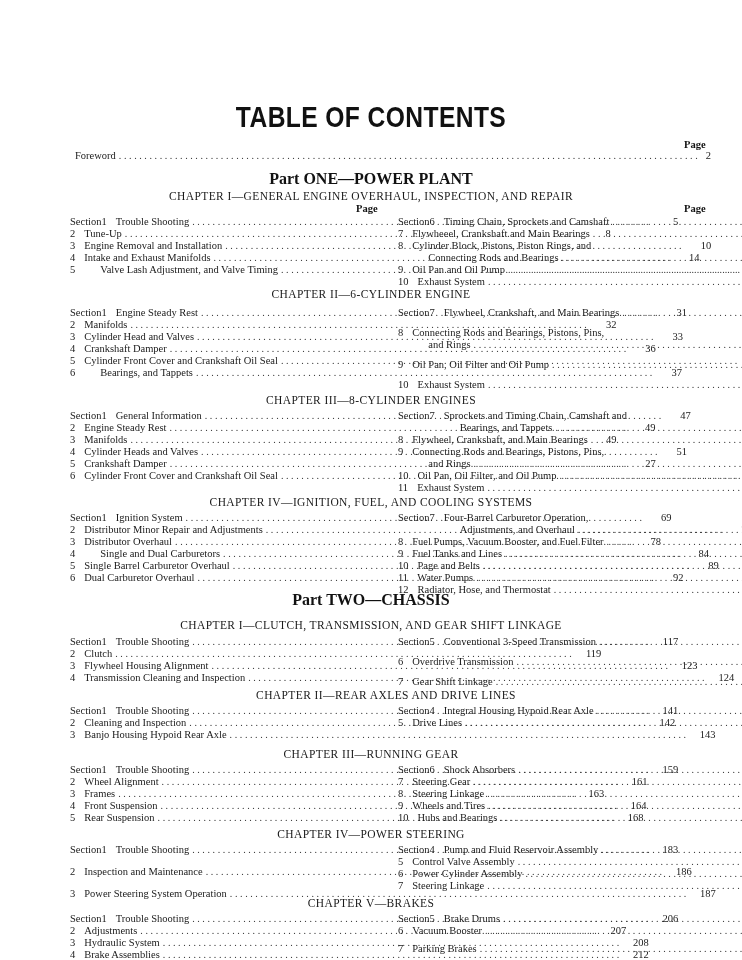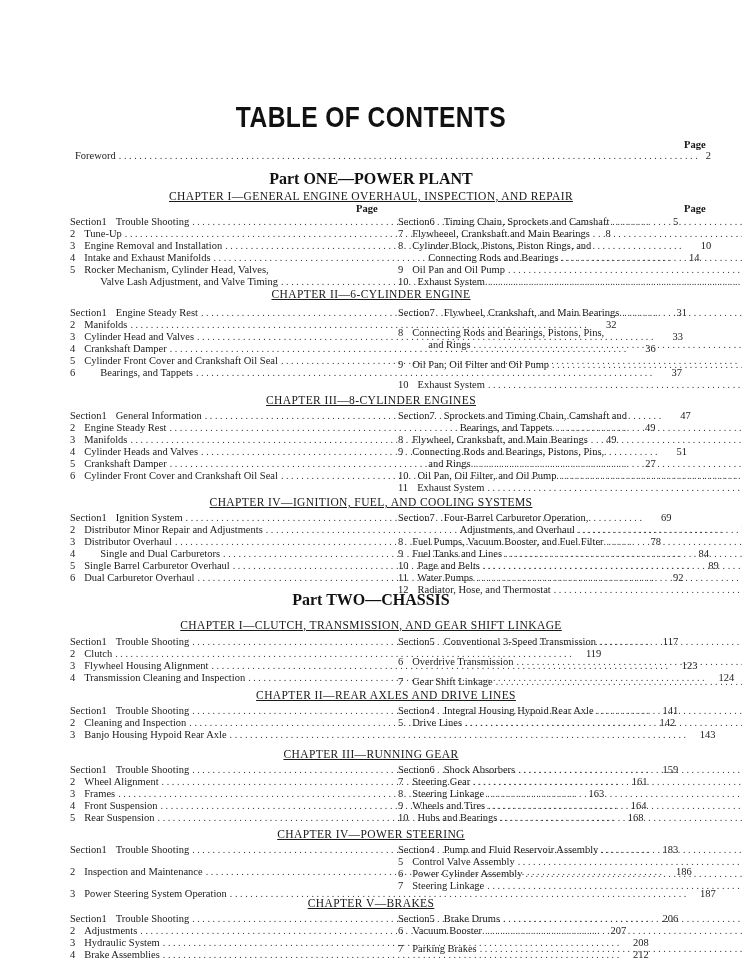--- a/index.html
+++ b/index.html
@@ -28,21 +28,21 @@
     flex: 1; overflow: hidden; white-space: nowrap; margin: 0 3px;
     letter-spacing: 2.6px; color: #333; font-size: 10px;
   }
   .foreword .pg { white-space: nowrap; min-width: 10px; text-align: right; }
   .part-title {
     position: absolute; left: 0; width: 742px; text-align: center;
     font-weight: bold; font-size: 16px; color: #111;
   }
   .chapter-title {
     position: absolute; left: 0; width: 742px; text-align: center;
-    font-size: 11.5px; letter-spacing: 0.4px; color: #1a1a1a; text-decoration: underline;
+    font-size: 11.5px; letter-spacing: 0.4px; color: #1a1a1a;
   }
   .col {
     position: absolute; width: 312px;
     font-size: 10.5px; line-height: 12px;
   }
   .col.left { left: 70px; }
   .col.right { left: 398px; }
   .row { display: flex; align-items: flex-start; position: relative; }
   .row .sec-lbl { width: 38px; white-space: nowrap; }
   .row .sec-num { width: 13px; text-align: right; margin-right: 9px; white-space: nowrap; }
@@ -113,23 +113,20 @@
               <span class="t">Intake and Exhaust Manifolds</span>
               <span class="dots">..........................................................................................</span>
               <span class="pg">14</span>
             </div>
           </div>
         </div>
         <div class="row">
           <span class="sec-lbl"></span>
           <span class="sec-num">5</span>
           <div class="body">
-            <div class="line">
-              <span class="t">Rocker Mechanism, Cylinder Head, Valves,</span>
-            </div>
             <div class="line cont">
               <span class="t">Valve Lash Adjustment, and Valve Timing</span>
               <span class="dots">..........................................................................................</span>
             </div>
           </div>
         </div>
       </div>
       <div class="col right" style="top: 168px;">
         <div class="row">
           <span class="sec-lbl">Section</span>

